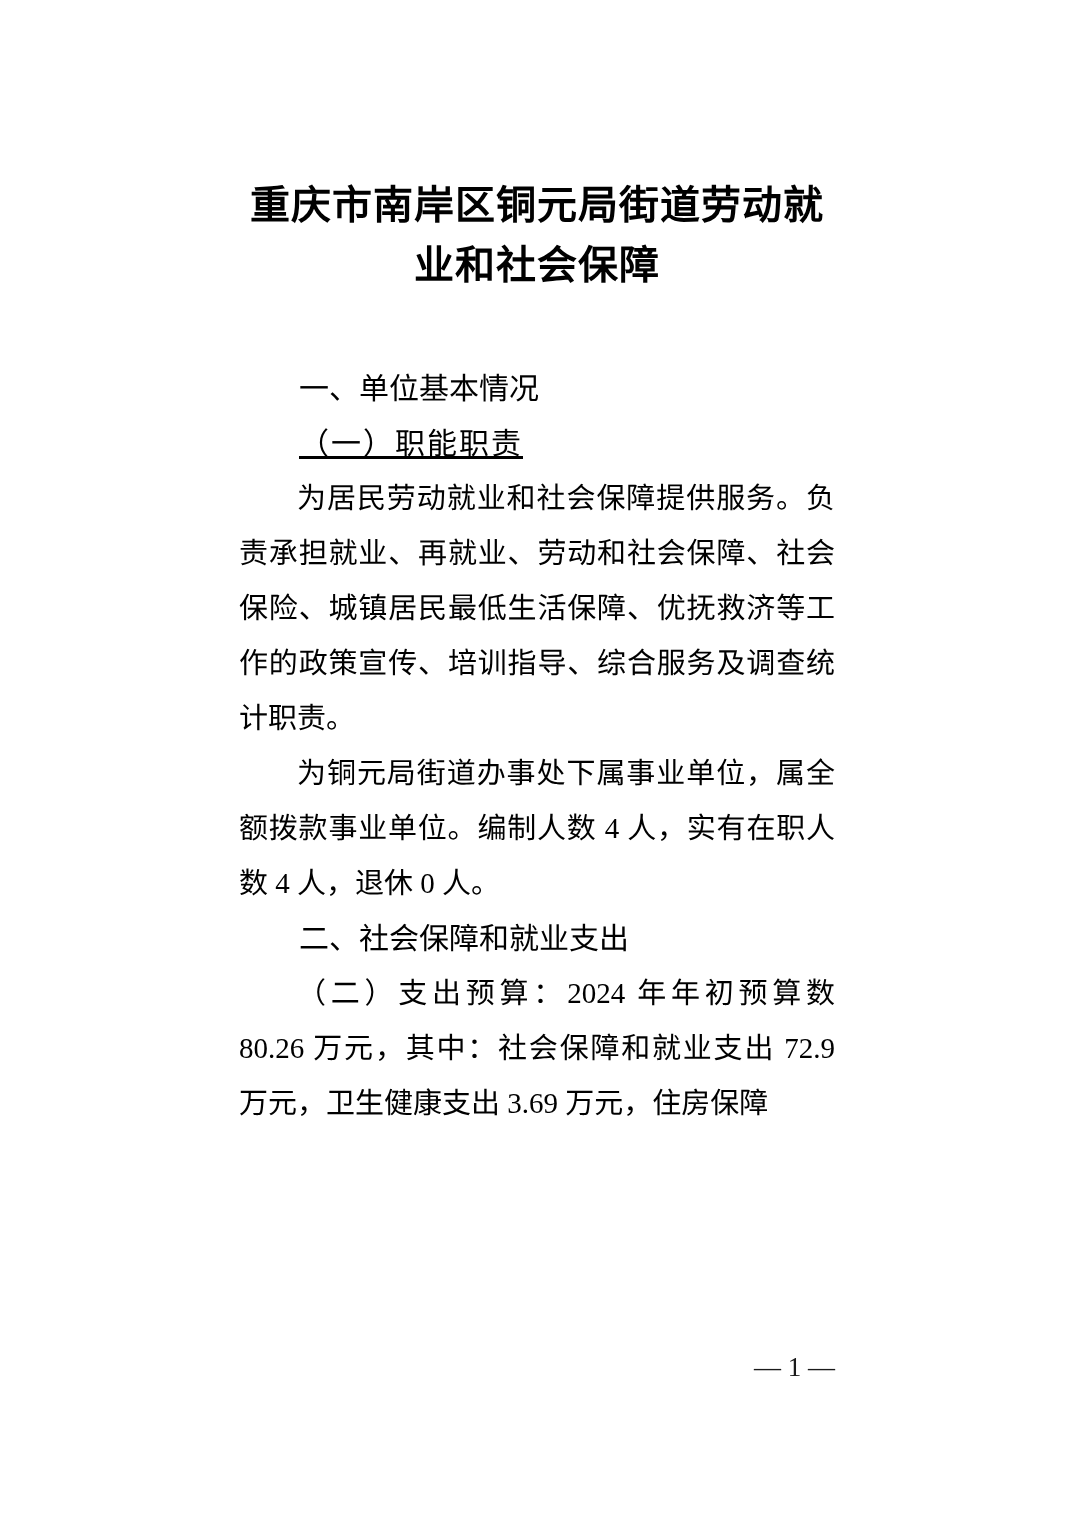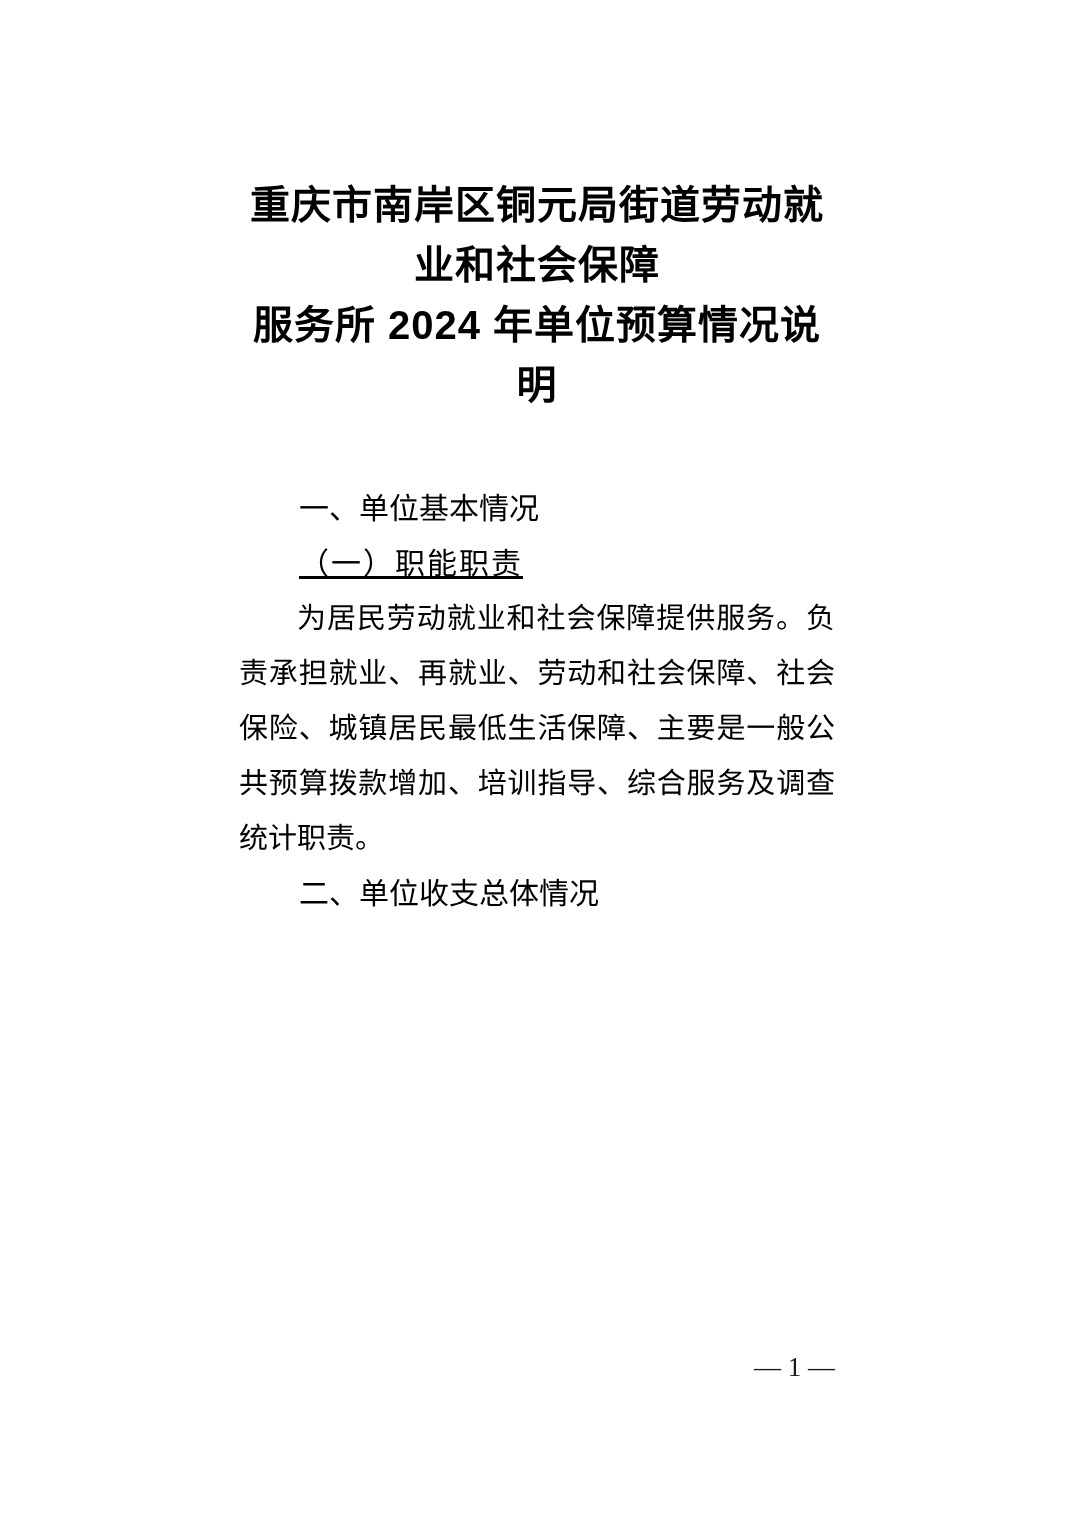--- a/index.html
+++ b/index.html
@@ -65,30 +65,31 @@
     color: #1a1a1a;
   }
 </style>
 </head>
 <body>
 
 <div class="page">
 
   <div class="doc-title">
     <div>重庆市南岸区铜元局街道劳动就业和社会保障</div>
-    <div>服务所 2024 年单位预算情况说明</div>
   </div>
 
   <div class="h1">一、单位基本情况</div>
 
   <div class="h2">（一）职能职责</div>
 
-  <div class="para">为居民劳动就业和社会保障提供服务。负责承担就业、再就业、劳动和社会保障、社会保险、城镇居民最低生活保障、主要是一般公共预算拨款增加、培训指导、综合服务及调查统计职责。</div>
+  <div class="para">为居民劳动就业和社会保障提供服务。负责承担就业、再就业、劳动和社会保障、社会保险、城镇居民最低生活保障、优抚救济等工作的政策宣传、培训指导、综合服务及调查统计职责。</div>
 
 
+  <div class="para">为铜元局街道办事处下属事业单位，属全额拨款事业单位。编制人数 4 人，实有在职人数 4 人，退休 0 人。</div>
 
-  <div class="h1">二、单位收支总体情况</div>
+  <div class="h1">二、社会保障和就业支出</div>
 
 
+  <div class="para">（二）支出预算：2024 年年初预算数 80.26 万元，其中：社会保障和就业支出 72.9 万元，卫生健康支出 3.69 万元，住房保障</div>
 
   <div class="page-number">— 1 —</div>
 
 </div>
 
 </body></html>

